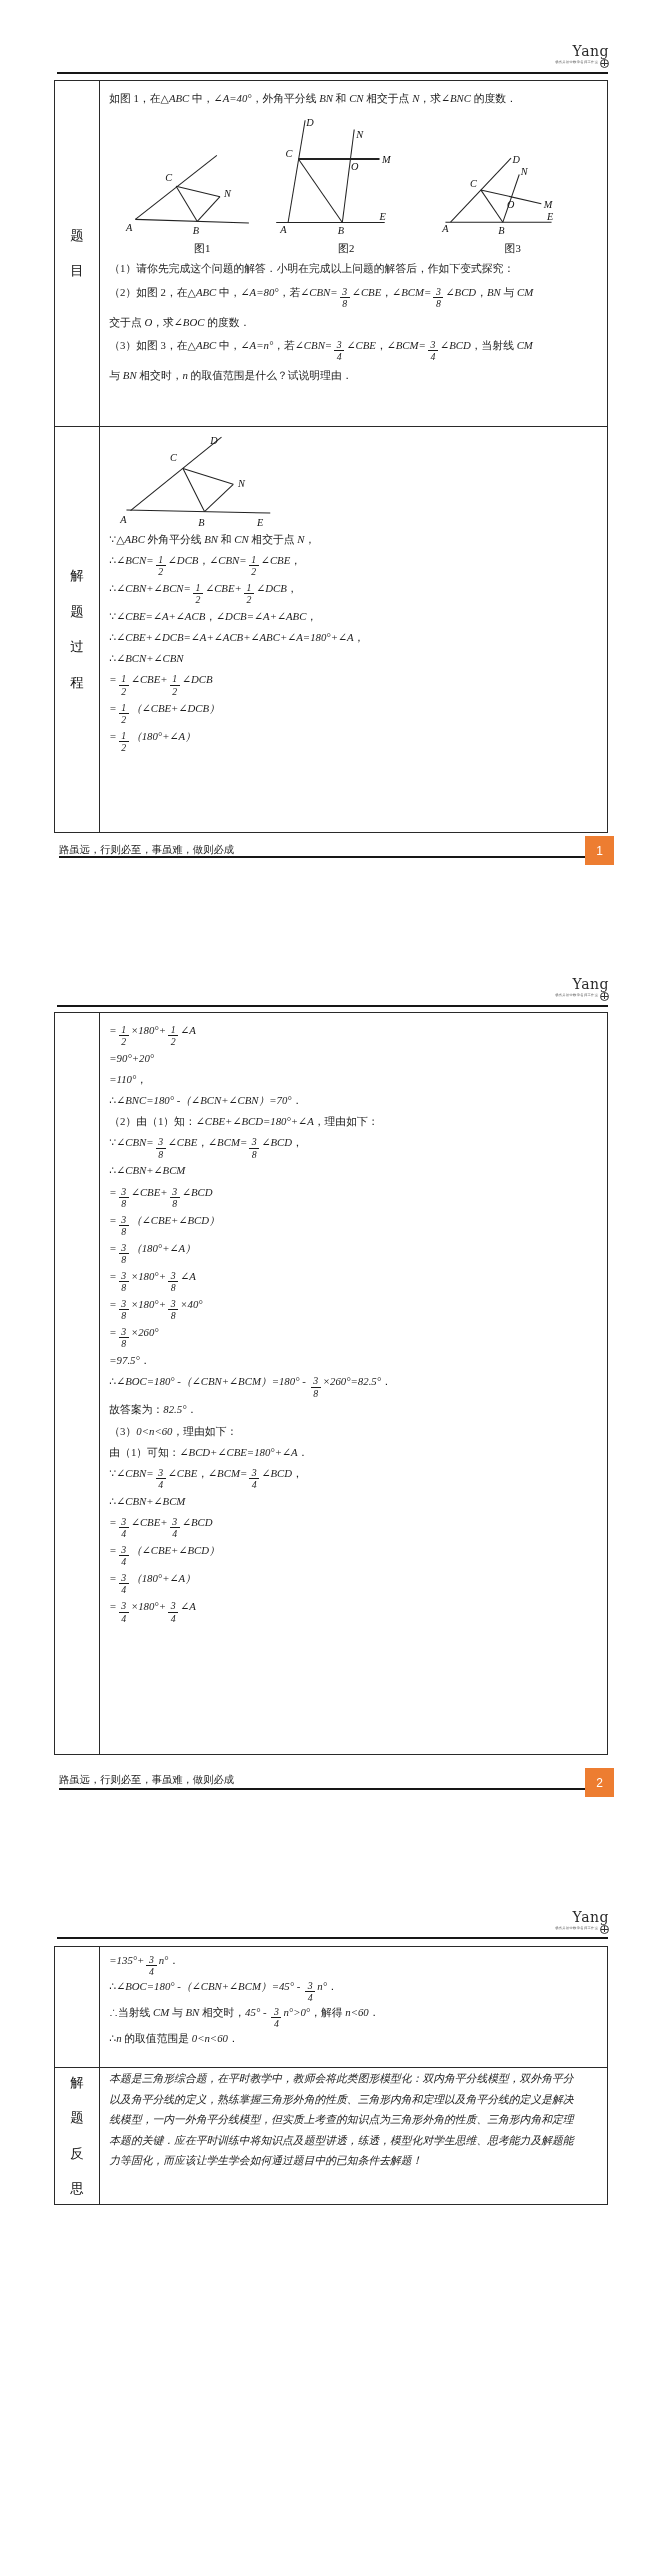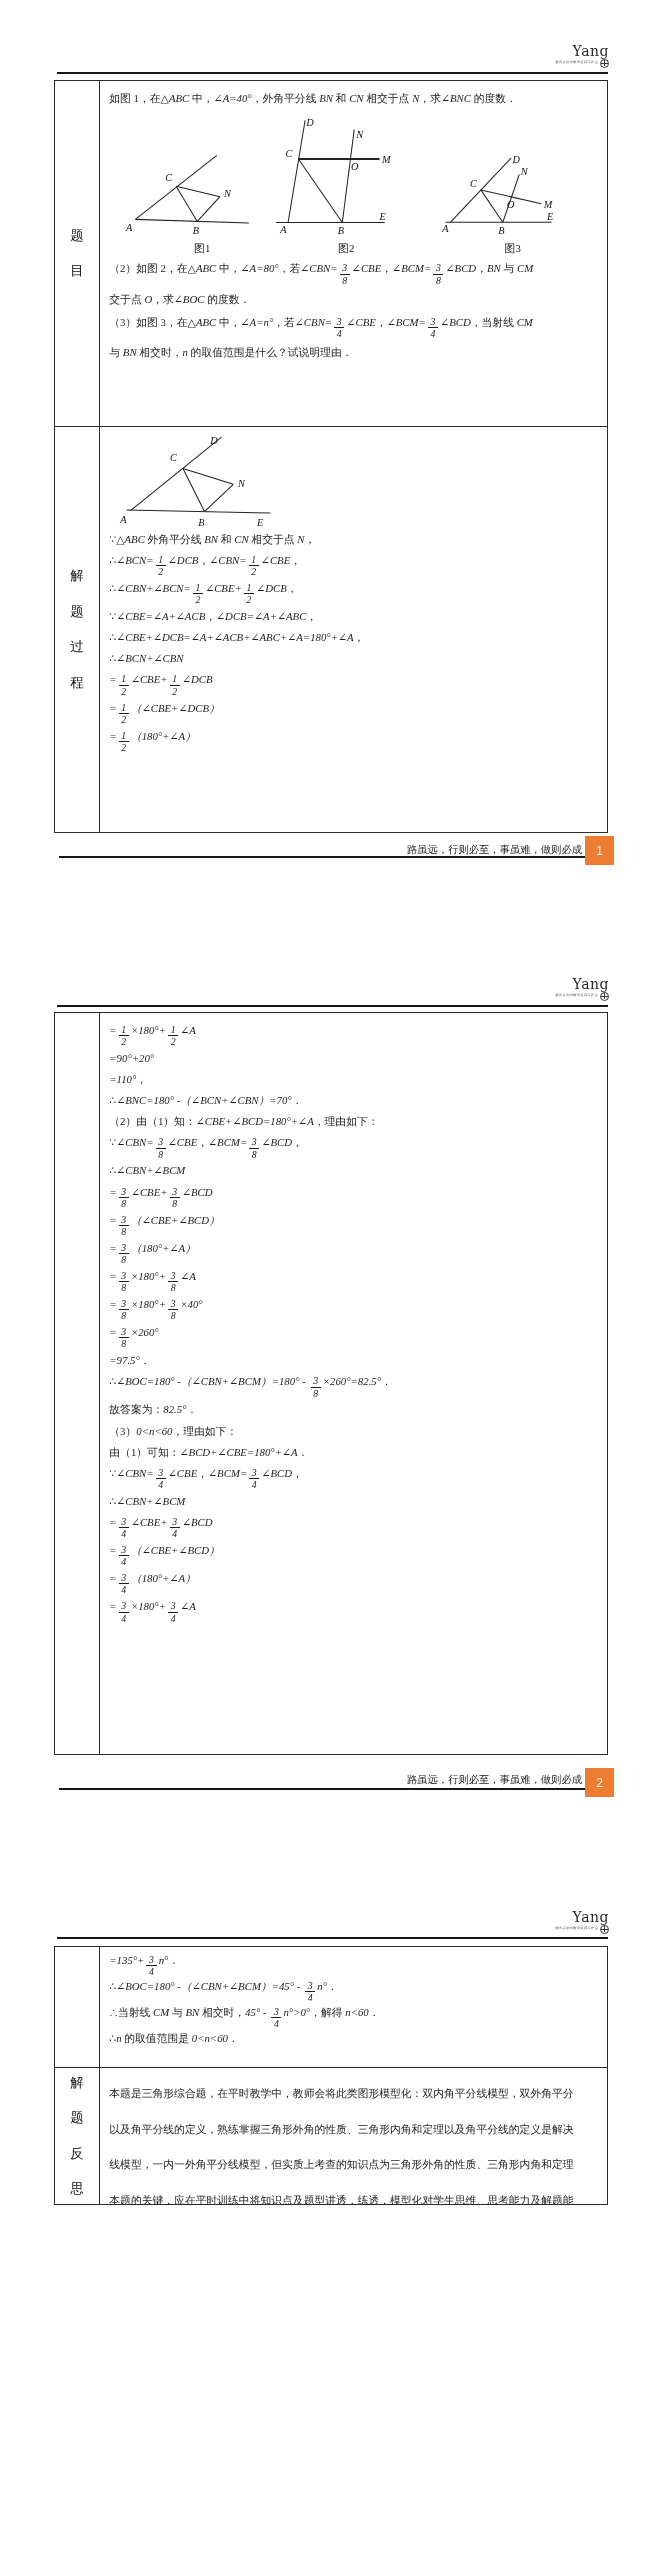--- a/index.html
+++ b/index.html
@@ -13,39 +13,39 @@
              font-size:14px;letter-spacing:0.5px;color:#2a2a2a;}
   .logo-subrow{display:flex;justify-content:flex-end;align-items:center;gap:1.5px;margin-top:0.5px;}
   .logo-sub{font-family:"DejaVu Sans","Liberation Sans",sans-serif;font-size:3.3px;color:#555;letter-spacing:0.3px;}
   .logo-seal{display:inline-block;width:7.2px;height:7.2px;border:0.8px solid #333;border-radius:50%;position:relative;}
   .logo-seal::before{content:"";position:absolute;left:50%;top:0.5px;bottom:0.5px;width:0.8px;background:#333;}
   .logo-seal::after{content:"";position:absolute;top:50%;left:0.5px;right:0.5px;height:0.8px;background:#333;}
 
   
   .rule{position:absolute;left:57px;width:551px;height:1.5px;background:#161616;}
   .footrule{position:absolute;left:59px;width:526px;height:1.5px;background:#161616;}
-  .motto{position:absolute;left:59px;width:523px;text-align:right;
+  .motto{position:absolute;left:59px;width:523px;text-align:left;
          font-family:"DejaVu Sans","Liberation Sans",sans-serif;font-size:10.3px;color:#222;}
   .badge{position:absolute;left:585px;width:29px;height:29px;display:flex;align-items:center;justify-content:center;
          color:#fff;font-family:"Liberation Sans","DejaVu Sans",sans-serif;font-size:12px;}
 
   
   .sheet{position:absolute;left:54px;width:554px;border:1px solid #2a2a2a;background:#fff;
          display:flex;flex-direction:column;box-sizing:border-box;}
   .row{display:flex;overflow:hidden;}
   .row + .row{border-top:1px solid #2a2a2a;}
   .lab{width:44px;min-width:44px;border-right:1px solid #2a2a2a;display:flex;flex-direction:column;
        align-items:center;justify-content:center;gap:17.5px;font-size:13.4px;color:#111;}
   .ct{flex:1;padding:4.1px 12.4px 0 9.3px;overflow:hidden;}
 
   
   .line{display:flex;min-height:16.5px;margin:4.6px 0;font-size:10.8px;white-space:pre;}
   .roomy .line{margin:6.7px 0;}
   .tight .line{margin:2.6px 0;}
-  .reflect .line{margin:15px 0;min-height:20.6px;white-space:normal;}
+  .reflect .line{margin:0 0;min-height:20.6px;white-space:normal;font-style:italic;}
   .cn{font-family:"Liberation Serif","DejaVu Serif",serif;}
   .math{font-family:"Liberation Serif","DejaVu Serif",serif;font-style:italic;}
   .frac{display:inline-flex;flex-direction:column;align-items:center;margin:0 2.1px;
         font-size:9.8px;line-height:1.15;font-style:italic;}
   .frac .num{padding:0 2.6px;border-bottom:0.9px solid #1c1c1c;}
   .frac .den{padding:0 2.6px;}
 
   
   .figrow{display:flex;align-items:flex-end;gap:17.5px;margin:7.2px 0 3.1px 14.4px;}
   .figbox{display:flex;flex-direction:column;align-items:center;margin:0;}
@@ -129,20 +129,21 @@
               <text x="128" y="106">O</text>
               <text x="2" y="153">A</text>
               <text x="111" y="156">B</text>
               <text x="206" y="128">E</text>
             </svg>
             <figcaption class="figcap">图3</figcaption>
           </figure>
         </div>
 
         <div>
+            <div class="line"><span class="cn">（1）请你先完成这个问题的解答．小明在完成以上问题的解答后，作如下变式探究：</span></div>
             <div class="line"><span class="cn">（2）如图 2，在</span><span class="math">△ABC</span><span class="cn"> 中，</span><span class="math">∠A=80°</span><span class="cn">，若</span><span class="math">∠CBN=</span><span class="frac"><span class="num">3</span><span class="den">8</span></span><span class="math">∠CBE</span><span class="cn">，</span><span class="math">∠BCM=</span><span class="frac"><span class="num">3</span><span class="den">8</span></span><span class="math">∠BCD</span><span class="cn">，</span><span class="math">BN</span><span class="cn"> 与 </span><span class="math">CM</span></div>
             <div class="line"><span class="cn">交于点 </span><span class="math">O</span><span class="cn">，求</span><span class="math">∠BOC</span><span class="cn"> 的度数．</span></div>
             <div class="line"><span class="cn">（3）如图 3，在</span><span class="math">△ABC</span><span class="cn"> 中，</span><span class="math">∠A=n°</span><span class="cn">，若</span><span class="math">∠CBN=</span><span class="frac"><span class="num">3</span><span class="den">4</span></span><span class="math">∠CBE</span><span class="cn">，</span><span class="math">∠BCM=</span><span class="frac"><span class="num">3</span><span class="den">4</span></span><span class="math">∠BCD</span><span class="cn">，当射线 </span><span class="math">CM</span></div>
             <div class="line"><span class="cn">与 </span><span class="math">BN</span><span class="cn"> 相交时，</span><span class="math">n</span><span class="cn"> 的取值范围是什么？试说明理由．</span></div>
           </div>
       </div>
     </div>
 
     <div class="row" style="flex:1">
       <div class="lab">

